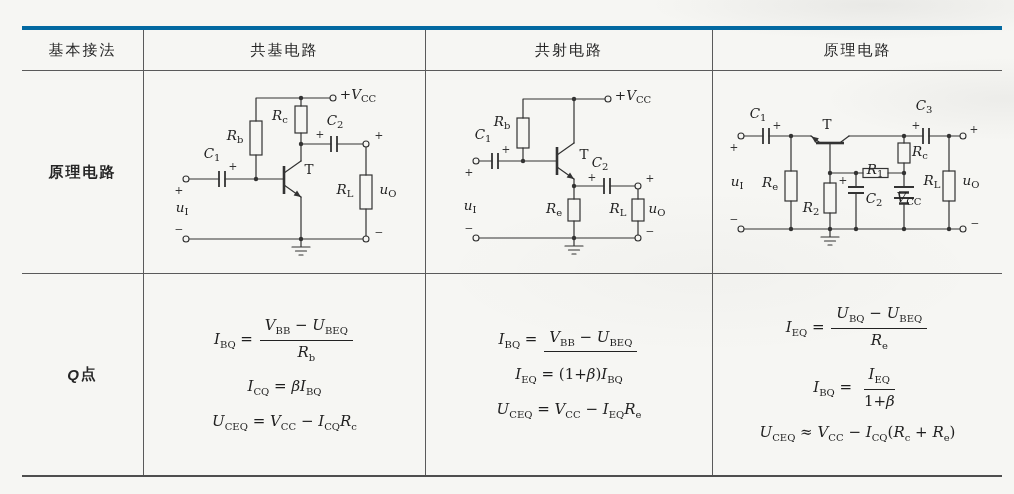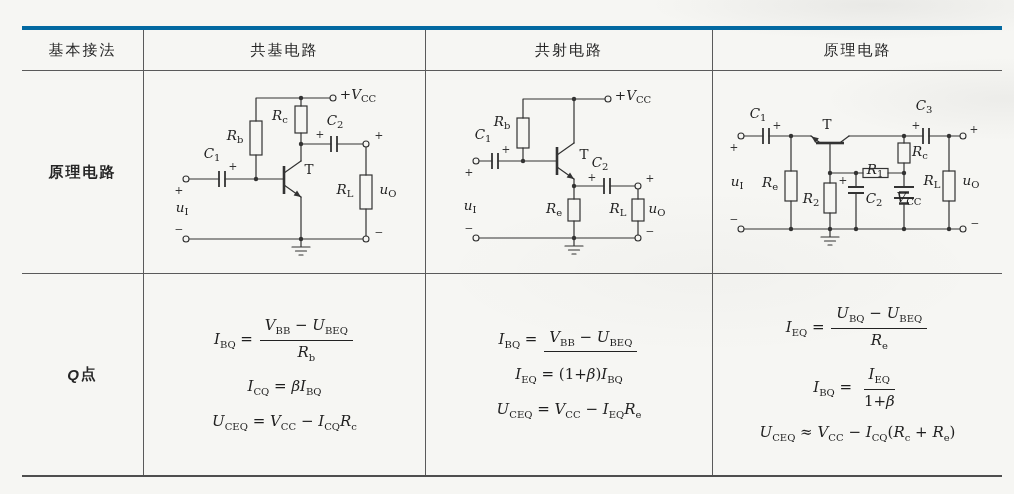--- a/index.html
+++ b/index.html
@@ -259,21 +259,21 @@
         <circle class="term" cx="28" cy="65" r="3"></circle>
           <circle class="term" cx="250" cy="65" r="3"></circle>
         <circle class="term" cx="28" cy="158" r="3"></circle>
           <circle class="term" cx="250" cy="158" r="3"></circle>
       </g>
     </svg>
     <span class="clabel" style="left:45px;top:44px"><span class="tok">C</span><sub>1</sub></span>
     <span class="mark" style="left:64px;top:54px">+</span>
     <span class="clabel" style="left:114px;top:54px"><span class="tok rm">T</span></span>
     <span class="clabel" style="left:57px;top:113px"><span class="tok">R</span><sub>e</sub></span>
-    <span class="clabel" style="left:98px;top:129px"><span class="tok">R</span><sub>2</sub></span>
+    <span class="clabel" style="left:98px;top:138px"><span class="tok">R</span><sub>2</sub></span>
     <span class="clabel" style="left:161px;top:129px"><span class="tok">C</span><sub>2</sub></span>
     <span class="mark" style="left:130px;top:109px">+</span>
     <span class="clabel" style="left:162px;top:100px"><span class="tok">R</span><sub>1</sub></span>
     <span class="clabel" style="left:207px;top:82px"><span class="tok">R</span><sub>c</sub></span>
     <span class="clabel" style="left:196px;top:128px"><span class="tok">V</span><sub>CC</sub></span>
     <span class="clabel" style="left:211px;top:36px"><span class="tok">C</span><sub>3</sub></span>
     <span class="mark" style="left:203px;top:54px">+</span>
     <span class="clabel" style="left:219px;top:111px"><span class="tok">R</span><sub>L</sub></span>
     <span class="clabel" style="left:258px;top:111px"><span class="tok">u</span><sub>O</sub></span>
     <span class="clabel" style="left:24px;top:112px"><span class="tok">u</span><sub>I</sub></span>

